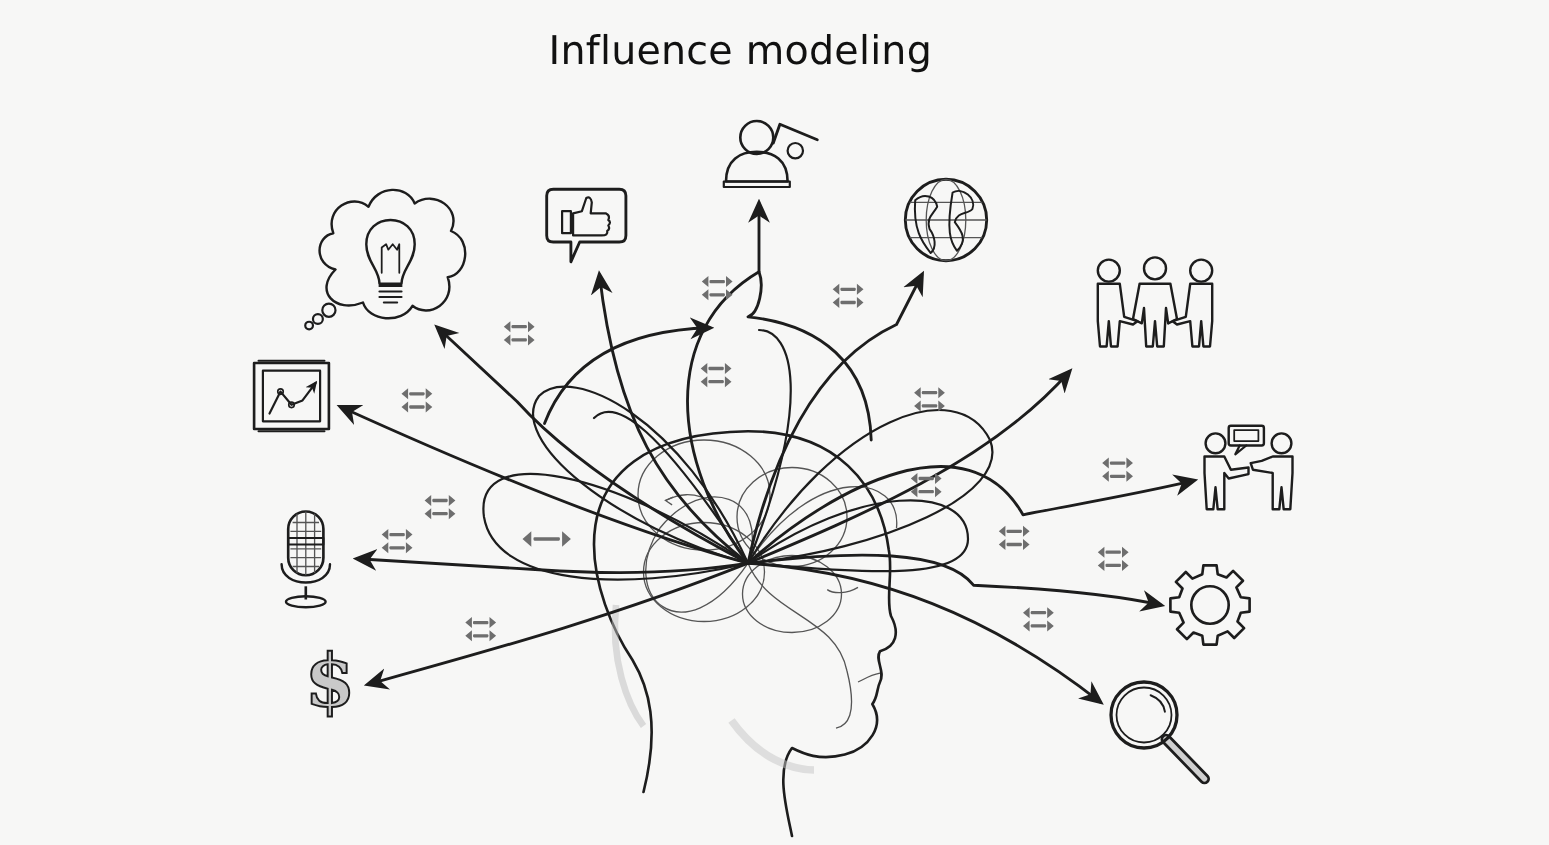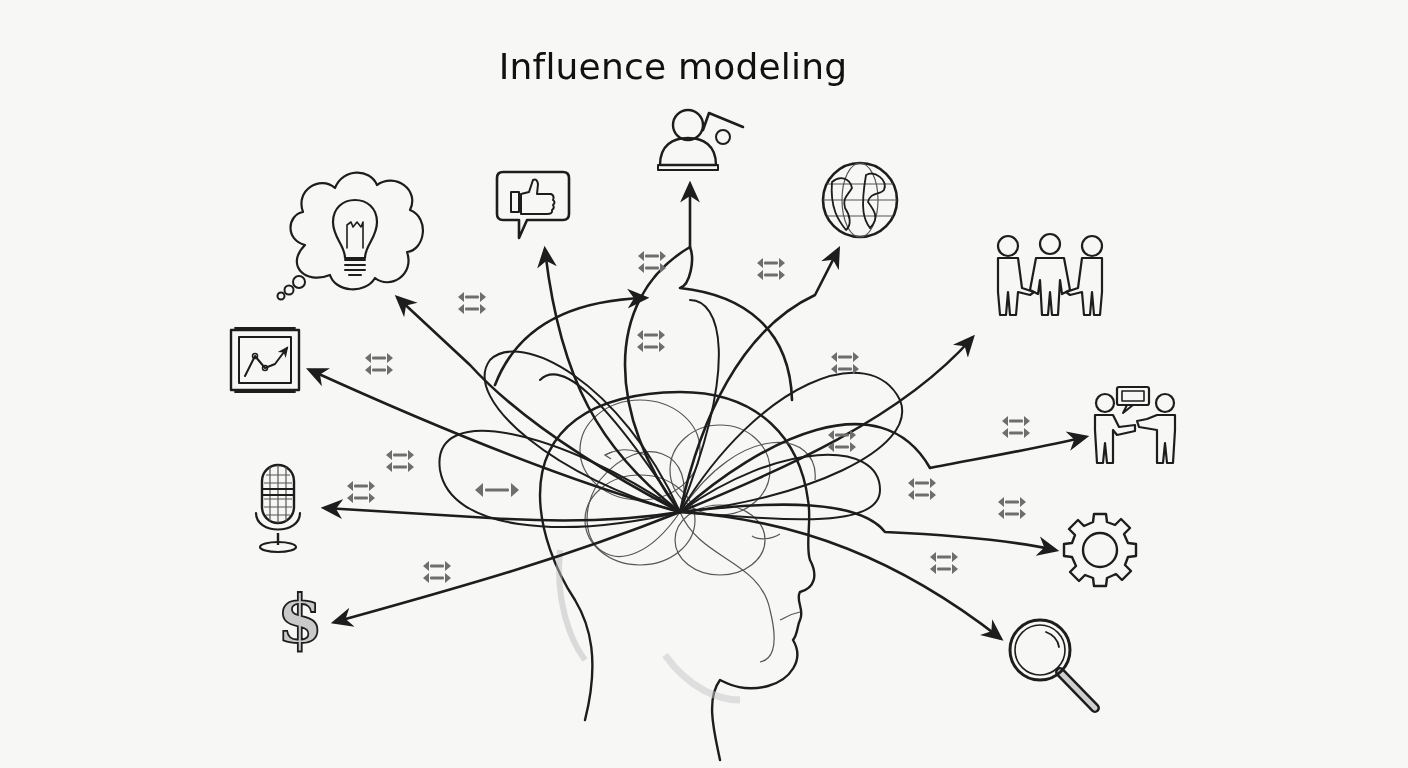--- a/index.html
+++ b/index.html
@@ -3,21 +3,21 @@
 <meta charset="utf-8">
 <style>
   html, body { margin: 0; padding: 0; }
   body {
     width: 1408px; height: 768px; overflow: hidden;
     background: #f7f7f6;
     font-family: "Liberation Sans", "DejaVu Sans", sans-serif;
     position: relative;
   }
   .title {
-    position: absolute; left: 0; width: 1328px; top: 46px;
+    position: absolute; left: 0; width: 1328px; top: 26px;
     text-align: center; font-size: 36px; color: #111;
     font-family: "DejaVu Sans", sans-serif; letter-spacing: 0.2px;
     padding-left: 18px; box-sizing: border-box;
   }
   svg.canvas { position: absolute; left: 0; top: 0; }
   .ink { stroke: #1d1d1d; fill: none; stroke-linecap: round; stroke-linejoin: round; }
   .thin { stroke: #555; stroke-width: 1.2; fill: none; }
   .thick { stroke-width: 2.6; }
   .med { stroke-width: 2; }
   .bidi { fill: #6e6e6e; }

